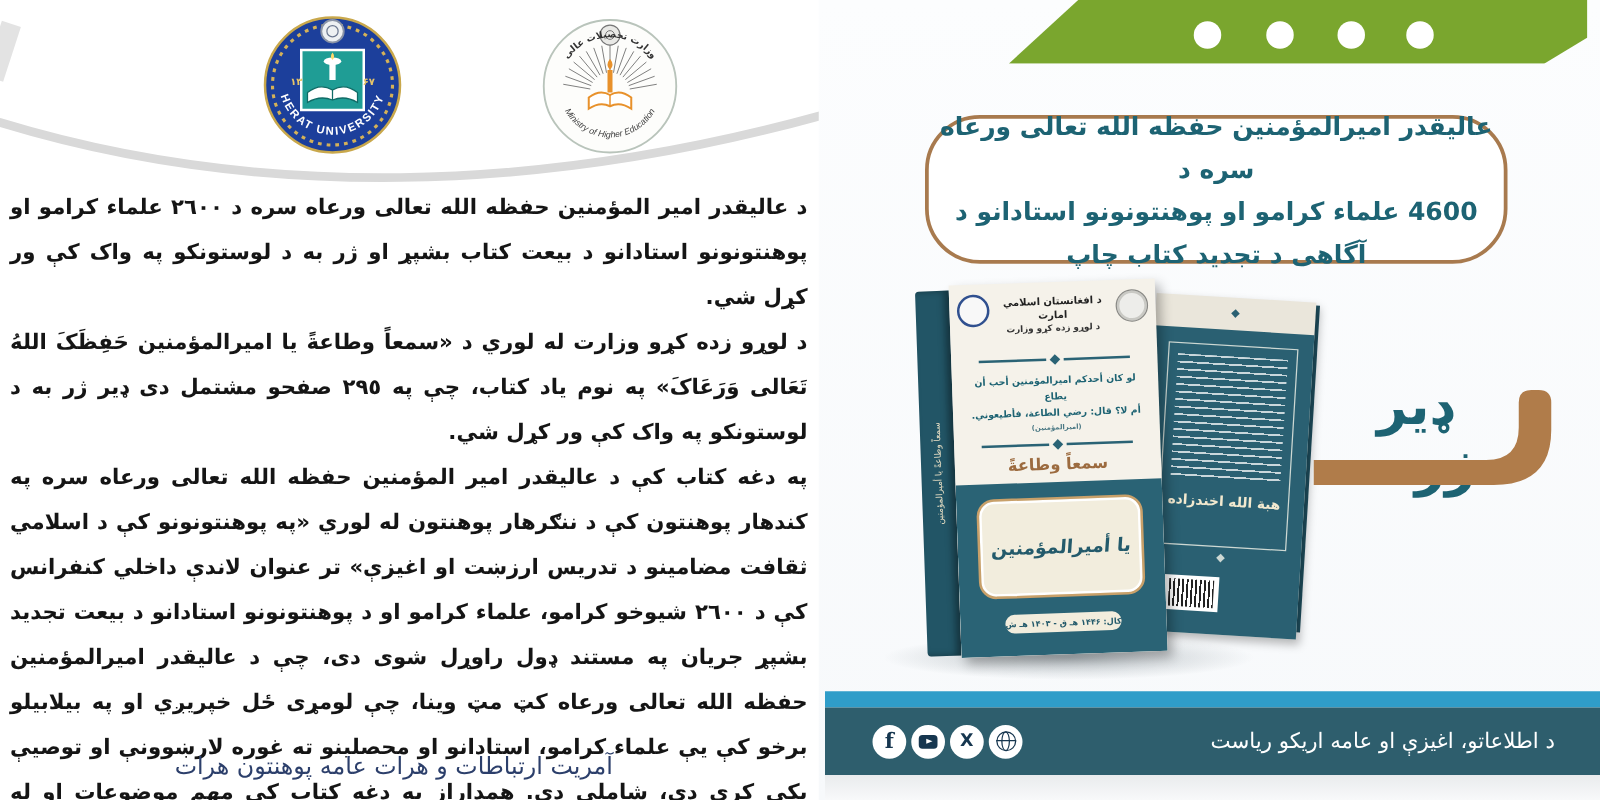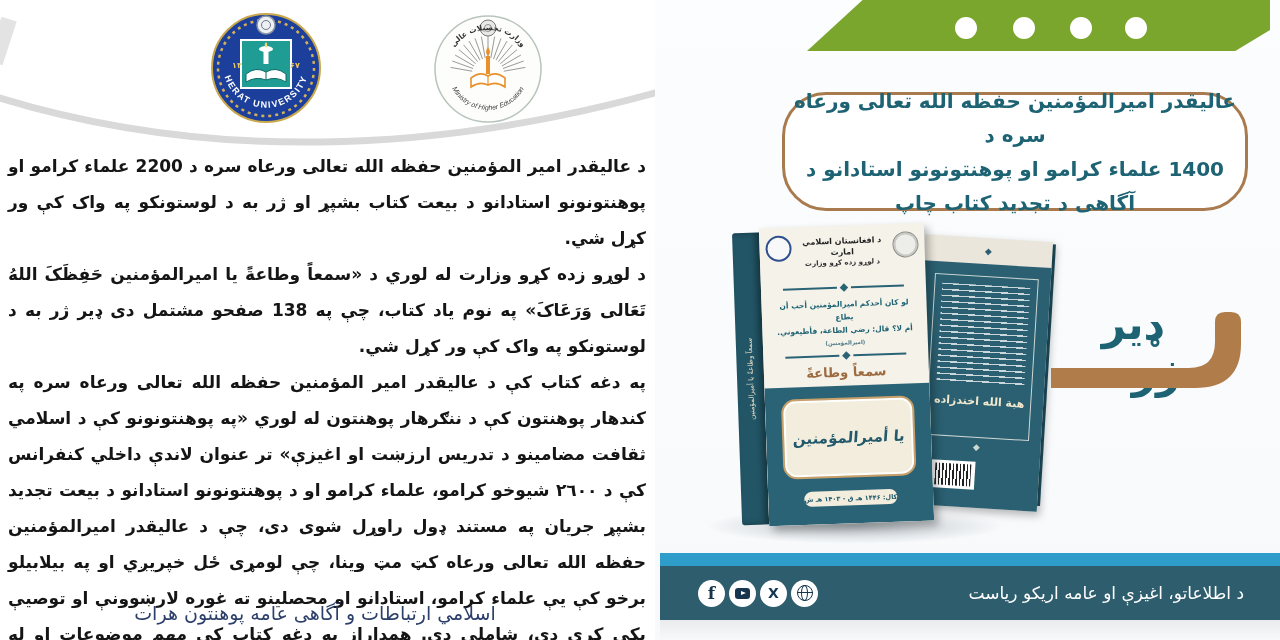--- a/index.html
+++ b/index.html
@@ -26,21 +26,21 @@
   .right-panel{position:absolute;left:655px;top:0;width:625px;height:640px;
                background:linear-gradient(180deg,#fcfdfe 0%,#f7f9fb 100%);}
 
   .ribbon{position:absolute;left:152px;top:0;width:463px;height:51px;background:#7aa62e;
           clip-path:polygon(12% 0,100% 0,100% 59%,92.5% 100%,0% 100%);}
   .ribbon .dot{position:absolute;top:17px;width:22px;height:22px;border-radius:50%;background:#ffffff;}
 
   .headline-box{position:absolute;left:85px;top:92px;width:460px;height:113px;background:#ffffff;
                 border:3.5px solid #a87a4e;border-radius:44px;display:flex;flex-direction:column;
                 justify-content:center;align-items:center;direction:rtl;color:#1d6373;
-                font-weight:bold;font-size:20px;line-height:34px;text-align:center;margin-left:42px;}
+                font-weight:bold;font-size:20px;line-height:34px;text-align:center;}
 
   
   .book-scene{position:absolute;left:40px;top:220px;width:330px;height:330px;}
   .book-shadow{position:absolute;left:10px;top:288px;width:300px;height:36px;
                background:radial-gradient(ellipse at center,rgba(40,60,70,.30) 0%,rgba(40,60,70,0) 70%);}
 
   .back-cover{position:absolute;left:222px;top:18px;width:128px;height:270px;background:#eae6db;
               transform:rotate(3.5deg);box-shadow:3px 4px 8px rgba(0,0,0,.28);}
   .back-cover .bc-top{height:26px;display:flex;align-items:center;justify-content:center;}
   .back-cover .bc-teal{position:absolute;left:0;top:26px;right:0;bottom:0;background:#2a6072;}
@@ -184,40 +184,40 @@
       </defs>
       <text font-size="7.5" fill="#333" font-weight="bold">
         <textPath href="#moheArcTop" startOffset="50%" text-anchor="middle">وزارت تحصیلات عالی</textPath>
       </text>
       <text font-size="7" fill="#444" font-family="Liberation Sans, sans-serif" font-style="italic">
         <textPath href="#moheArcBot" startOffset="50%" text-anchor="middle">Ministry of Higher Education</textPath>
       </text>
     </svg>
 
     <div class="body-text">
-      <p>د عالیقدر امیر المؤمنین حفظه الله تعالی ورعاه سره د 2200 علماء کرامو او پوهنتونونو استادانو د بیعت کتاب بشپړ او ژر به د لوستونکو په واک کې ور کړل شي.</p>
-      <p>د لوړو زده کړو وزارت له لوري د «سمعاً وطاعةً یا امیرالمؤمنین حَفِظَکَ اللهُ تَعَالی وَرَعَاکَ» په نوم یاد کتاب، چې په 138 صفحو مشتمل دی ډیر ژر به د لوستونکو په واک کې ور کړل شي.</p>
+      <p>د عالیقدر امیر المؤمنین حفظه الله تعالی ورعاه سره د ٢٦٠٠ علماء کرامو او پوهنتونونو استادانو د بیعت کتاب بشپړ او ژر به د لوستونکو په واک کې ور کړل شي.</p>
+      <p>د لوړو زده کړو وزارت له لوري د «سمعاً وطاعةً یا امیرالمؤمنین حَفِظَکَ اللهُ تَعَالی وَرَعَاکَ» په نوم یاد کتاب، چې په ٢٩٥ صفحو مشتمل دی ډیر ژر به د لوستونکو په واک کې ور کړل شي.</p>
       <p>په دغه کتاب کې د عالیقدر امیر المؤمنین حفظه الله تعالی ورعاه سره په کندهار پوهنتون کې د ننګرهار پوهنتون له لوري «په پوهنتونونو کې د اسلامي ثقافت مضامینو د تدریس ارزښت او اغیزې» تر عنوان لاندې داخلي کنفرانس کې د ٢٦٠٠ شیوخو کرامو، علماء کرامو او د پوهنتونونو استادانو د بیعت تجدید بشپړ جریان په مستند ډول راوړل شوی دی، چې د عالیقدر امیرالمؤمنین حفظه الله تعالی ورعاه کټ مټ وینا، چې لومړی ځل خپریږي او په بیلابیلو برخو کې یې علماء کرامو، استادانو او محصلینو ته غوره لارښوونې او توصیې پکې کړې دي، شاملې دي. همداراز په دغه کتاب کې مهم موضوعات او له عالیقدر امیرالمؤمنین حفظه الله تعالی ورعاه سره د استادانو د لیدنې او بیعت تأثرات، احساسات او بیعت پاڼې ځای پر ځای شوي دي.</p>
     </div>
 
-    <div class="credit">اسلامي ارتباطات و آگاهی عامه پوهنتون هرات</div>
+    <div class="credit">آمریت ارتباطات و هرات عامه پوهنتون هرات</div>
   </div>
 
   <div class="right-panel">
 
     <div class="ribbon">
       <div class="dot" style="left:148px"></div>
       <div class="dot" style="left:206px"></div>
       <div class="dot" style="left:263px"></div>
       <div class="dot" style="left:318px"></div>
     </div>
 
     <div class="headline-box">
       <div>عالیقدر امیرالمؤمنین حفظه الله تعالی ورعاه سره د</div>
-      <div>1400 علماء کرامو او پوهنتونونو استادانو د</div>
+      <div>4600 علماء کرامو او پوهنتونونو استادانو د</div>
       <div>آگاهی د تجدید کتاب چاپ</div>
     </div>
 
     <div class="book-scene">
       <div class="book-shadow"></div>
 
       <div class="back-spine"></div>
       <div class="back-cover">
         <div class="bc-top" style="color:#2a6072;font-size:9px;">◆</div>
         <div class="bc-teal">

